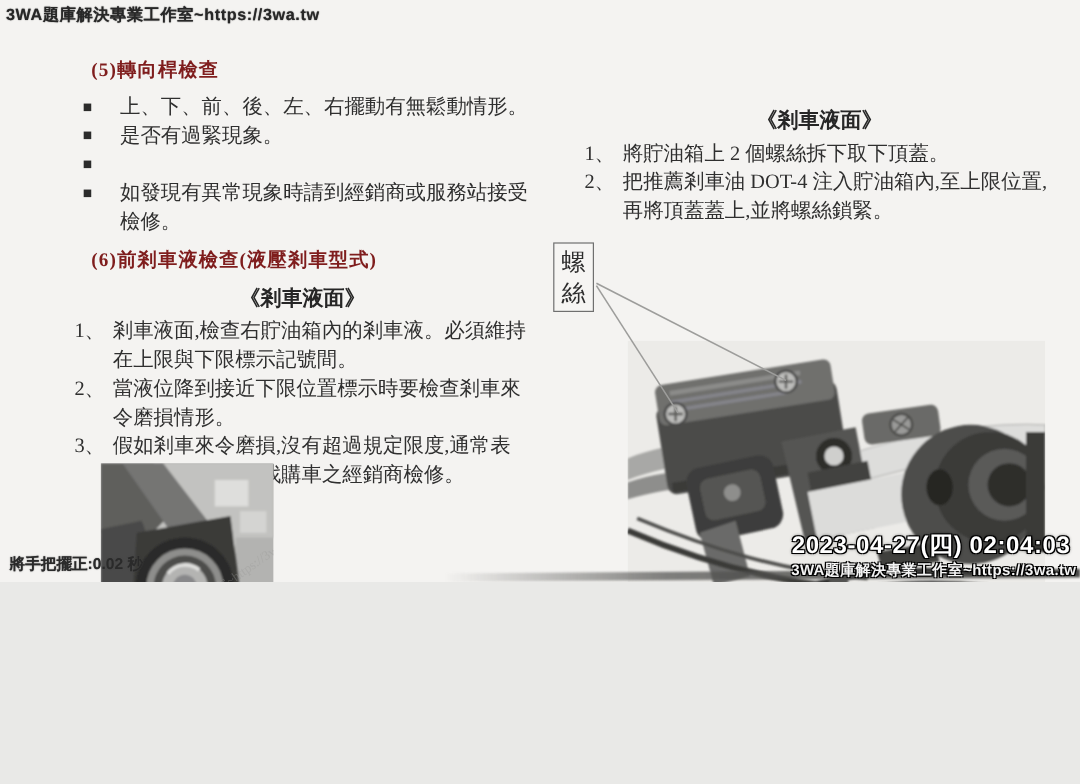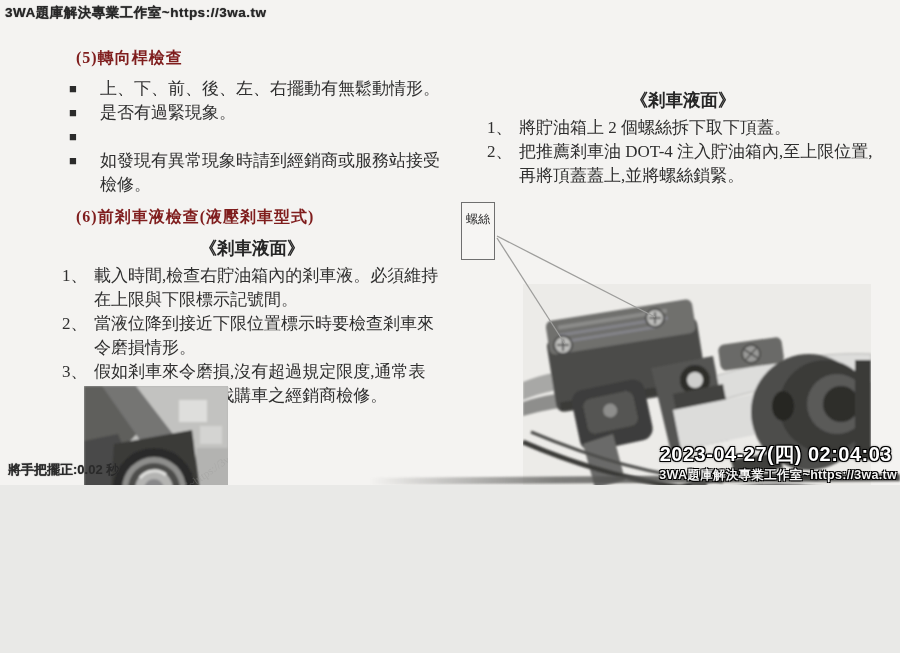--- a/index.html
+++ b/index.html
@@ -68,21 +68,21 @@
   .photo-left svg,.photo-right svg{display:block;width:100%;height:100%;}
   .caption-box{
     position:absolute;left:292px;top:518px;width:158px;height:34px;
     border:3px solid #a3a3a3;background:#f97316;
     display:flex;align-items:center;justify-content:center;
     font-size:20px;color:#2c2c2c;letter-spacing:1px;
   }
   .screw-box{
     position:absolute;left:461px;top:202px;width:34px;height:58px;
     border:1px solid #6f6f6f;background:#f6f5f3;
-    font-size:12px;line-height:26px;color:#2c2c2c;text-align:center;
+    font-size:20px;line-height:26px;color:#2c2c2c;text-align:center;
     word-break:break-all;padding-top:3px;box-sizing:border-box;
   }
   .leader-svg{position:absolute;left:0;top:0;width:900px;height:653px;pointer-events:none;}
   .page-num{
     position:absolute;left:455px;top:585px;font-size:13px;color:#4e4e4e;letter-spacing:1px;
   }
 </style>
 </head>
 <body>
 
@@ -107,21 +107,21 @@
     <div class="bullet-row">
       <span class="bullet-mark">■</span>
       <span class="bullet-text">如發現有異常現象時請到經銷商或服務站接受檢修。</span>
     </div>
 
     <div class="h-sec h-sec6">(6)前剎車液檢查(液壓剎車型式)</div>
     <div class="h-sub">《剎車液面》</div>
 
     <div class="num-row">
       <span class="num-mark">1、</span>
-      <span class="num-text">載入時間,檢查右貯油箱內的剎車液。必須維持在上限與下限標示記號間。</span>
+      <span class="num-text">剎車液面,檢查右貯油箱內的剎車液。必須維持在上限與下限標示記號間。</span>
     </div>
     <div class="num-row">
       <span class="num-mark">2、</span>
       <span class="num-text">當液位降到接近下限位置標示時要檢查剎車來令磨損情形。</span>
     </div>
     <div class="num-row">
       <span class="num-mark">3、</span>
       <span class="num-text">假如剎車來令磨損,沒有超過規定限度,通常表示有漏油現象,請找購車之經銷商檢修。</span>
     </div>
   </div>

